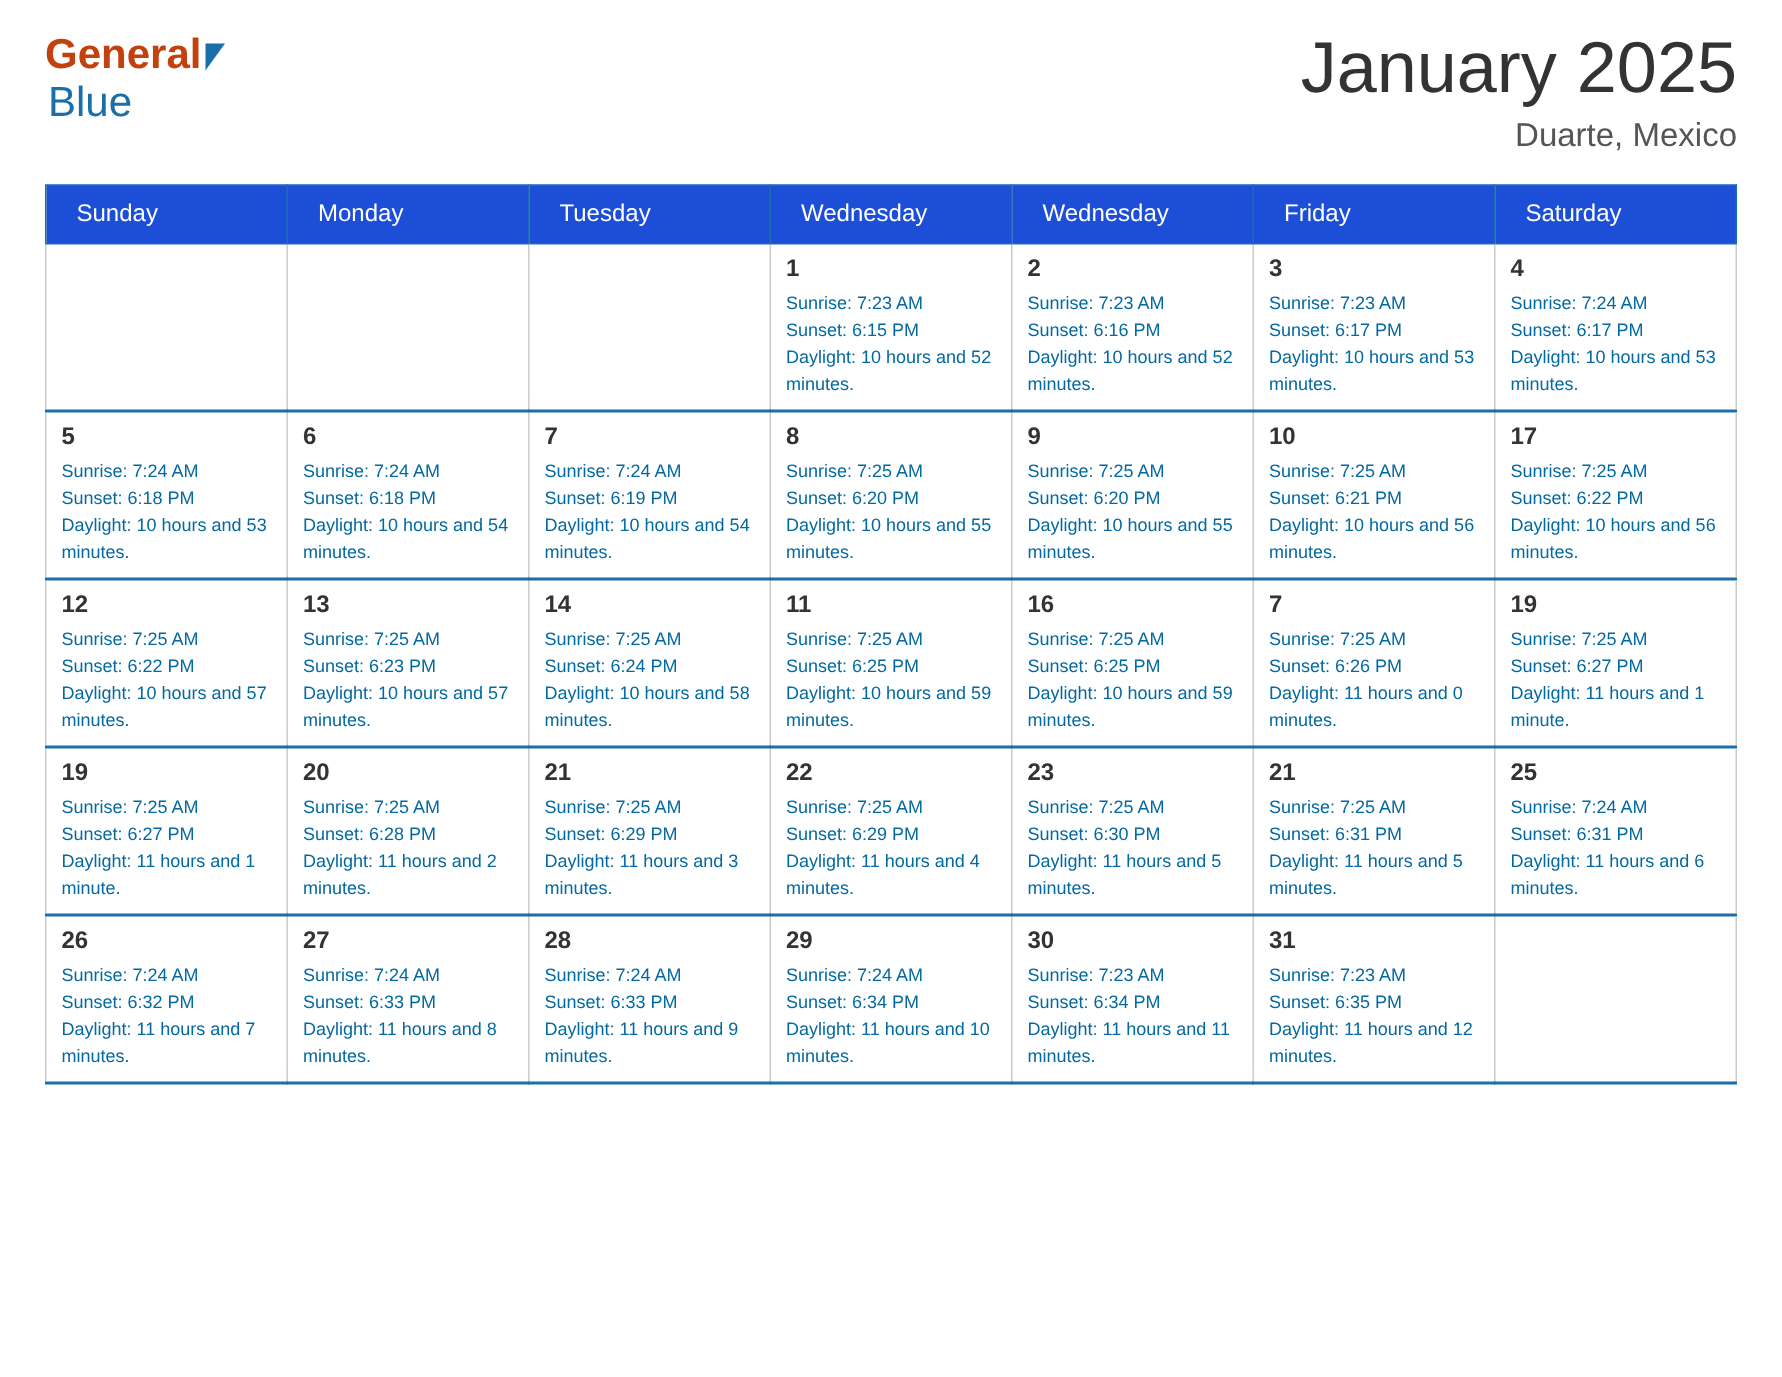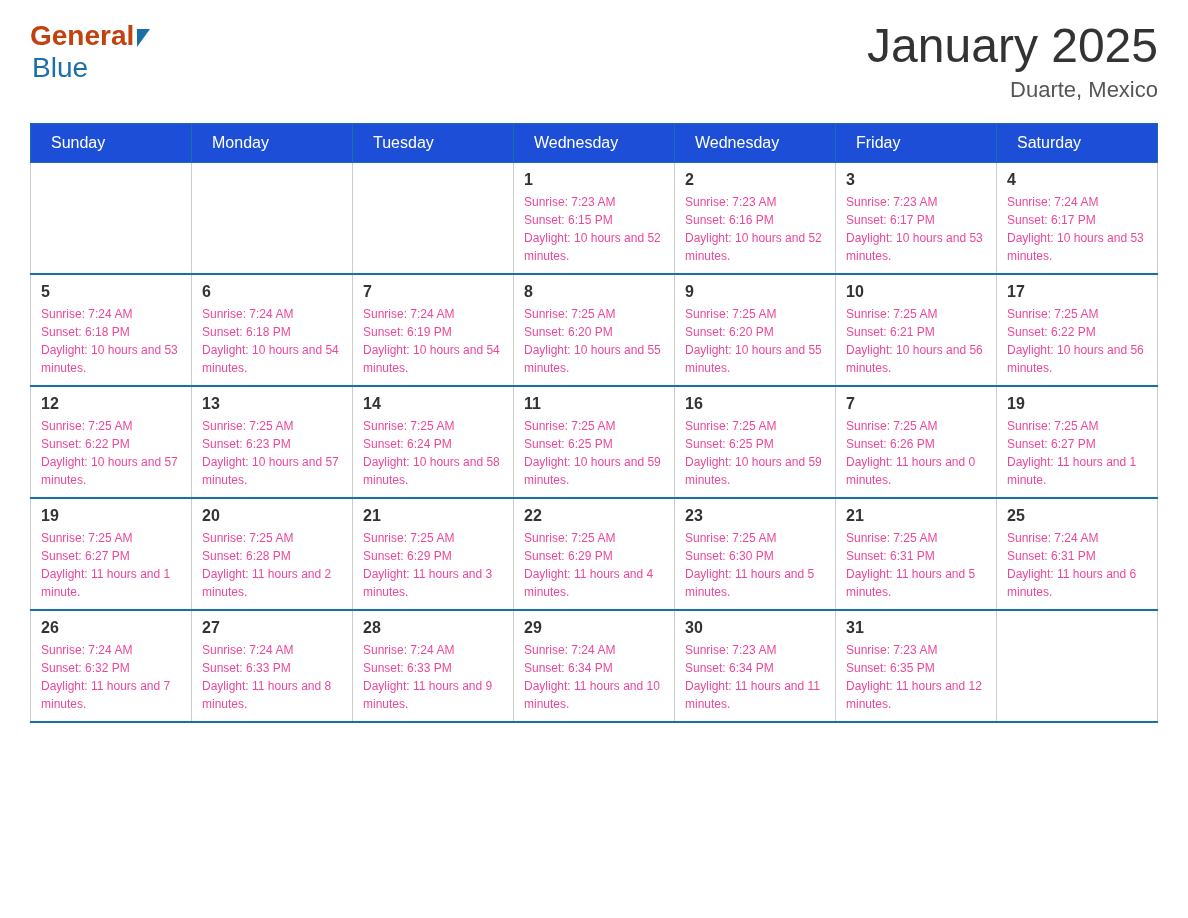--- a/index.html
+++ b/index.html
@@ -64,21 +64,21 @@
       border-bottom: 2px solid #1a6fa8;
     }
     .day-number {
       font-size: 16px;
       font-weight: bold;
       color: #333;
       margin-bottom: 4px;
     }
     .day-info {
       font-size: 12px;
-      color: #ec4899;
+      color: #0369a1;
       line-height: 1.5;
     }
     .empty-cell {
       background: #fff;
     }
     .logo-wrapper {
       display: flex;
       flex-direction: column;
       align-items: flex-start;
     }

